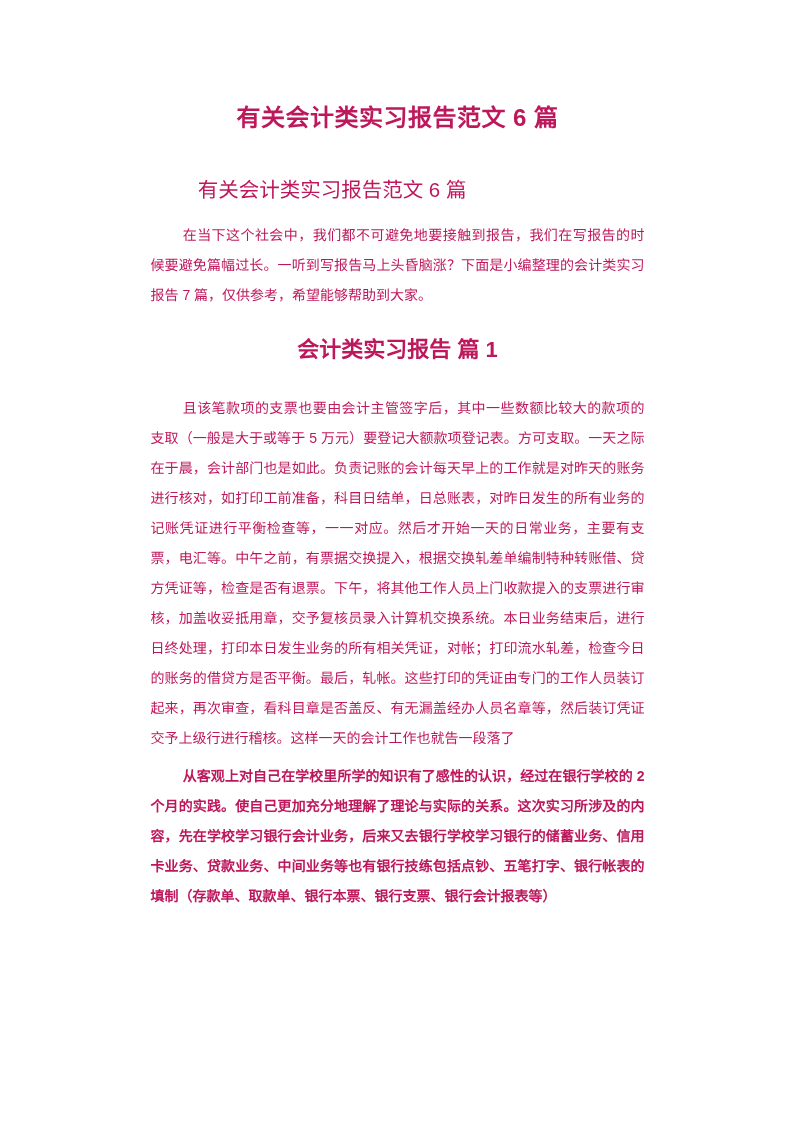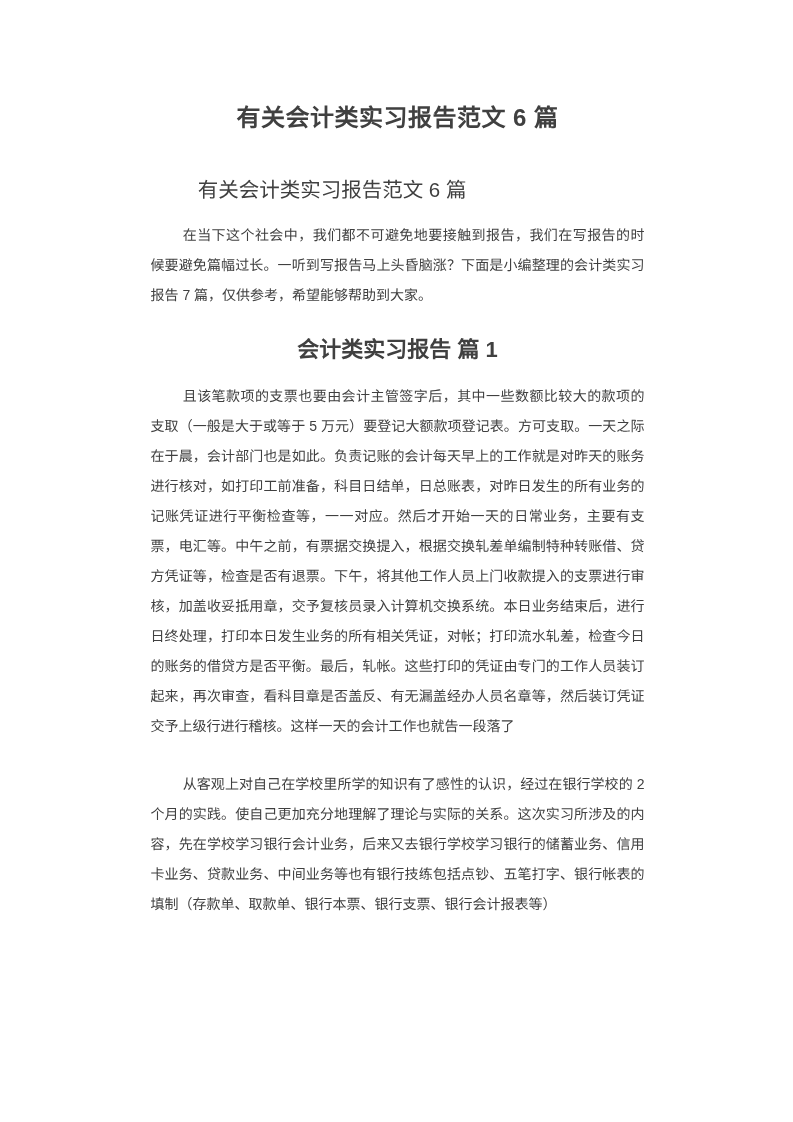--- a/index.html
+++ b/index.html
@@ -11,21 +11,21 @@
   .page {
     position: relative;
     width: 680px;
     height: 1122px;
     margin: 0 auto;
     background: #ffffff;
     box-sizing: border-box;
     padding: 101px 92px 40px 94px;
     overflow: hidden;
     font-family: "Liberation Sans", "DejaVu Sans", sans-serif;
-    color: #404040;
+    color: #be185d;
   }
   .doc-title {
     margin: 0;
     font-size: 24px;
     font-weight: 700;
     text-align: center;
     letter-spacing: 0.5px;
     line-height: 34px;
   }
   .subtitle {
@@ -42,22 +42,22 @@
     text-align: justify;
     text-justify: inter-ideograph;
   }
   .section-heading {
     margin: 25px 0 16px 0;
     font-size: 22px;
     font-weight: 700;
     text-align: center;
     line-height: 30px;
   }
-  .body-para-1 { margin-top: 16px; }
-  .body-para-2 { margin-top: 28px; }
+  .body-para-1 { margin-top: 28px; }
+  .body-para-2 { margin-top: 8px; font-weight: bold; }
 </style>
 </head>
 <body>
 
 <div class="page">
   <h1 class="doc-title">有关会计类实习报告范文 6 篇</h1>
 
   <p class="subtitle">有关会计类实习报告范文 6 篇</p>
 
   <p class="para">在当下这个社会中，我们都不可避免地要接触到报告，我们在写报告的时候要避免篇幅过长。一听到写报告马上头昏脑涨？下面是小编整理的会计类实习报告 7 篇，仅供参考，希望能够帮助到大家。</p>

